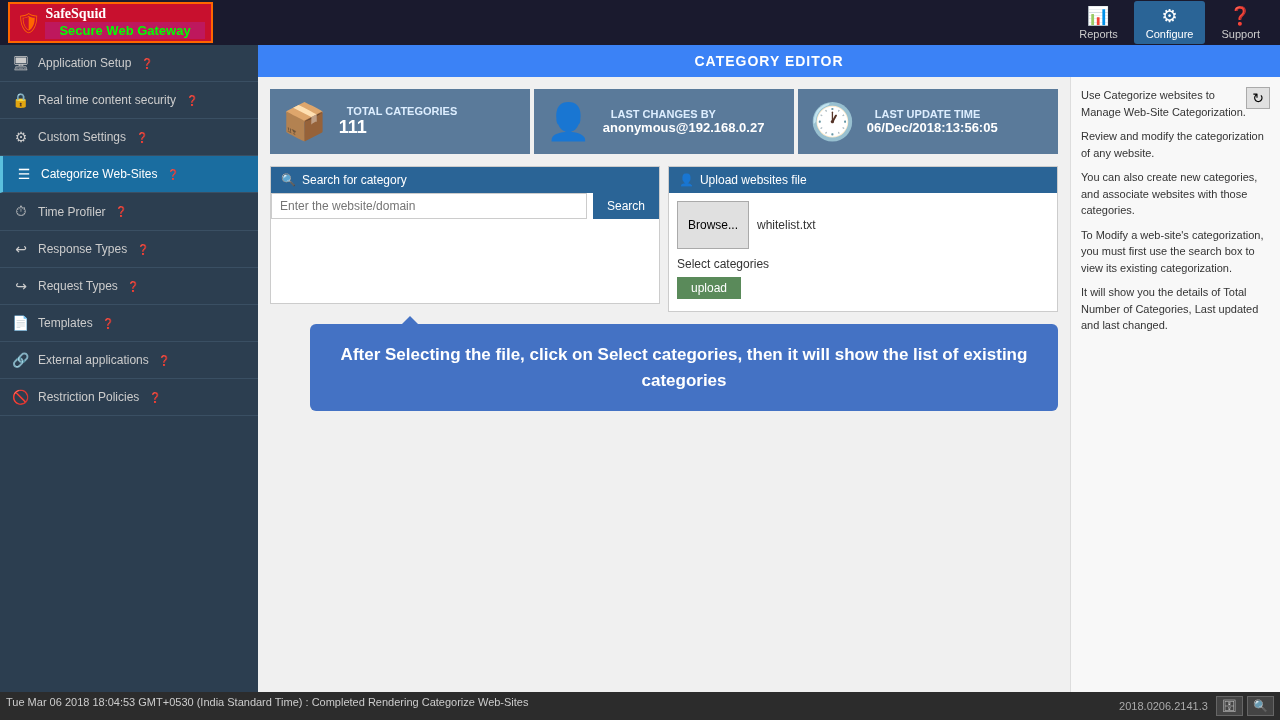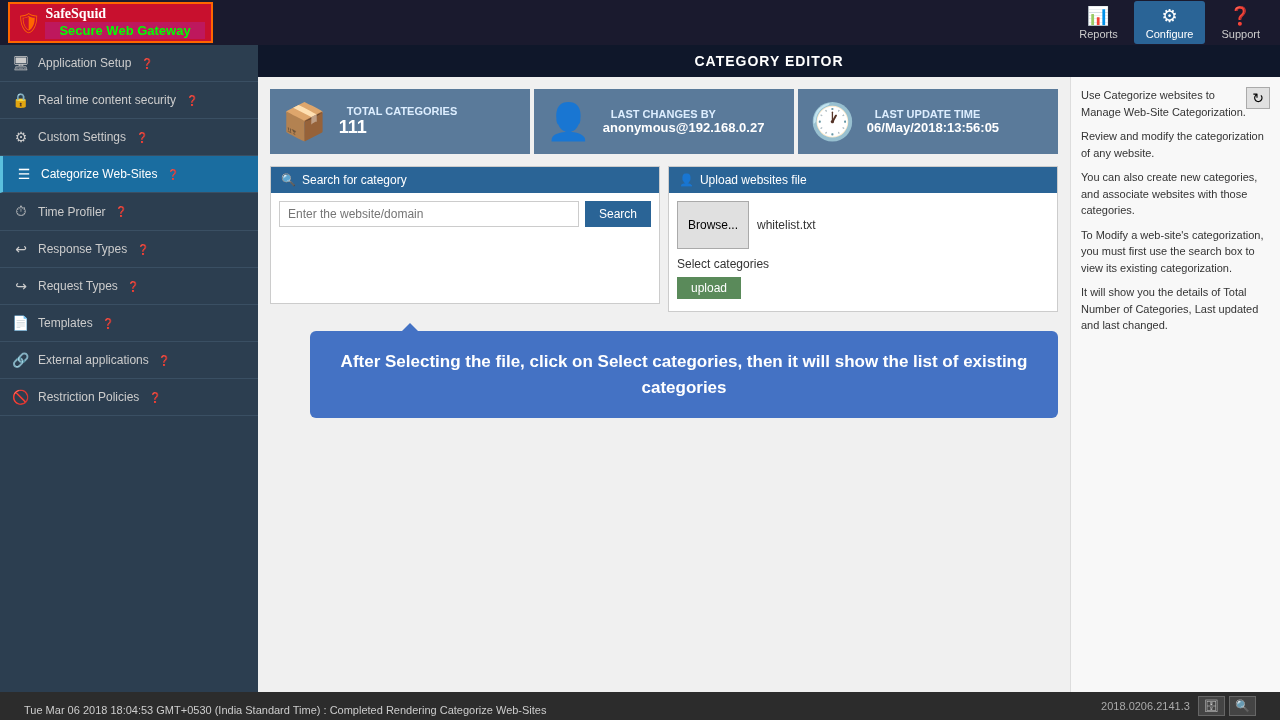--- a/index.html
+++ b/index.html
@@ -84,21 +84,21 @@
     
     .content-area {
       flex: 1;
       display: flex;
       flex-direction: column;
       overflow: hidden;
     }
 
     
     .page-title-bar {
-      background: #0f172a;
+      background: #3b82f6;
       color: white;
       text-align: center;
       padding: 8px;
       font-size: 14px;
       font-weight: bold;
       letter-spacing: 1px;
       flex-shrink: 0;
     }
 
     
@@ -144,21 +144,21 @@
     }
     .section-header {
       background: #2a6496;
       color: white;
       padding: 6px 10px;
       font-size: 12px;
       display: flex;
       align-items: center;
       gap: 6px;
     }
-    .section-body { padding: 8px; }
+    .section-body { }
     .search-input-row {
       display: flex;
       gap: 6px;
     }
     .search-input {
       flex: 1;
       border: 1px solid #ccc;
       padding: 5px 8px;
       font-size: 12px;
       color: #999;
@@ -240,41 +240,41 @@
     .tooltip-box {
       position: relative;
       background: #4472c4;
       color: white;
       border-radius: 6px;
       padding: 18px 20px;
       font-size: 17px;
       font-weight: bold;
       text-align: center;
       line-height: 1.5;
-      margin-top: 19px;
+      margin-top: 12px;
       margin-left: 40px;
     }
     .tooltip-box::before {
       content: '';
       position: absolute;
       top: -18px;
       left: 90px;
       border: 10px solid transparent;
       border-bottom-color: #4472c4;
     }
 
     
     .status-bar {
       background: #2c2c2c;
       color: #ccc;
       font-size: 11px;
-      padding: 4px 24px;
+      padding: 4px 6px;
       display: flex;
       justify-content: space-between;
-      align-items: flex-end;
+      align-items: flex-start;
       flex-shrink: 0;
     }
     .status-bar-right {
       display: flex;
       align-items: center;
       gap: 8px;
       margin-left: 48px;
     }
     .version-text { color: #aaa; }
     .status-icons { display: flex; gap: 4px; }
@@ -393,21 +393,21 @@
     <span class="stat-icon">👤</span>
     <div class="stat-info">
       <span class="stat-label">LAST CHANGES BY</span>
       <span class="stat-value stat-value-small">anonymous@192.168.0.27</span>
     </div>
   </div>
             <div class="stat-card">
     <span class="stat-icon">🕐</span>
     <div class="stat-info">
       <span class="stat-label">LAST UPDATE TIME</span>
-      <span class="stat-value stat-value-small">06/May/2018:13:56:05</span>
+      <span class="stat-value stat-value-small">06/Dec/2018:13:56:05</span>
     </div>
   </div>
           </div>
 
         <div class="two-col">
 
           <div class="search-section">
             <div class="section-header">
               <span>🔍</span>
               <span>Search for category</span>

